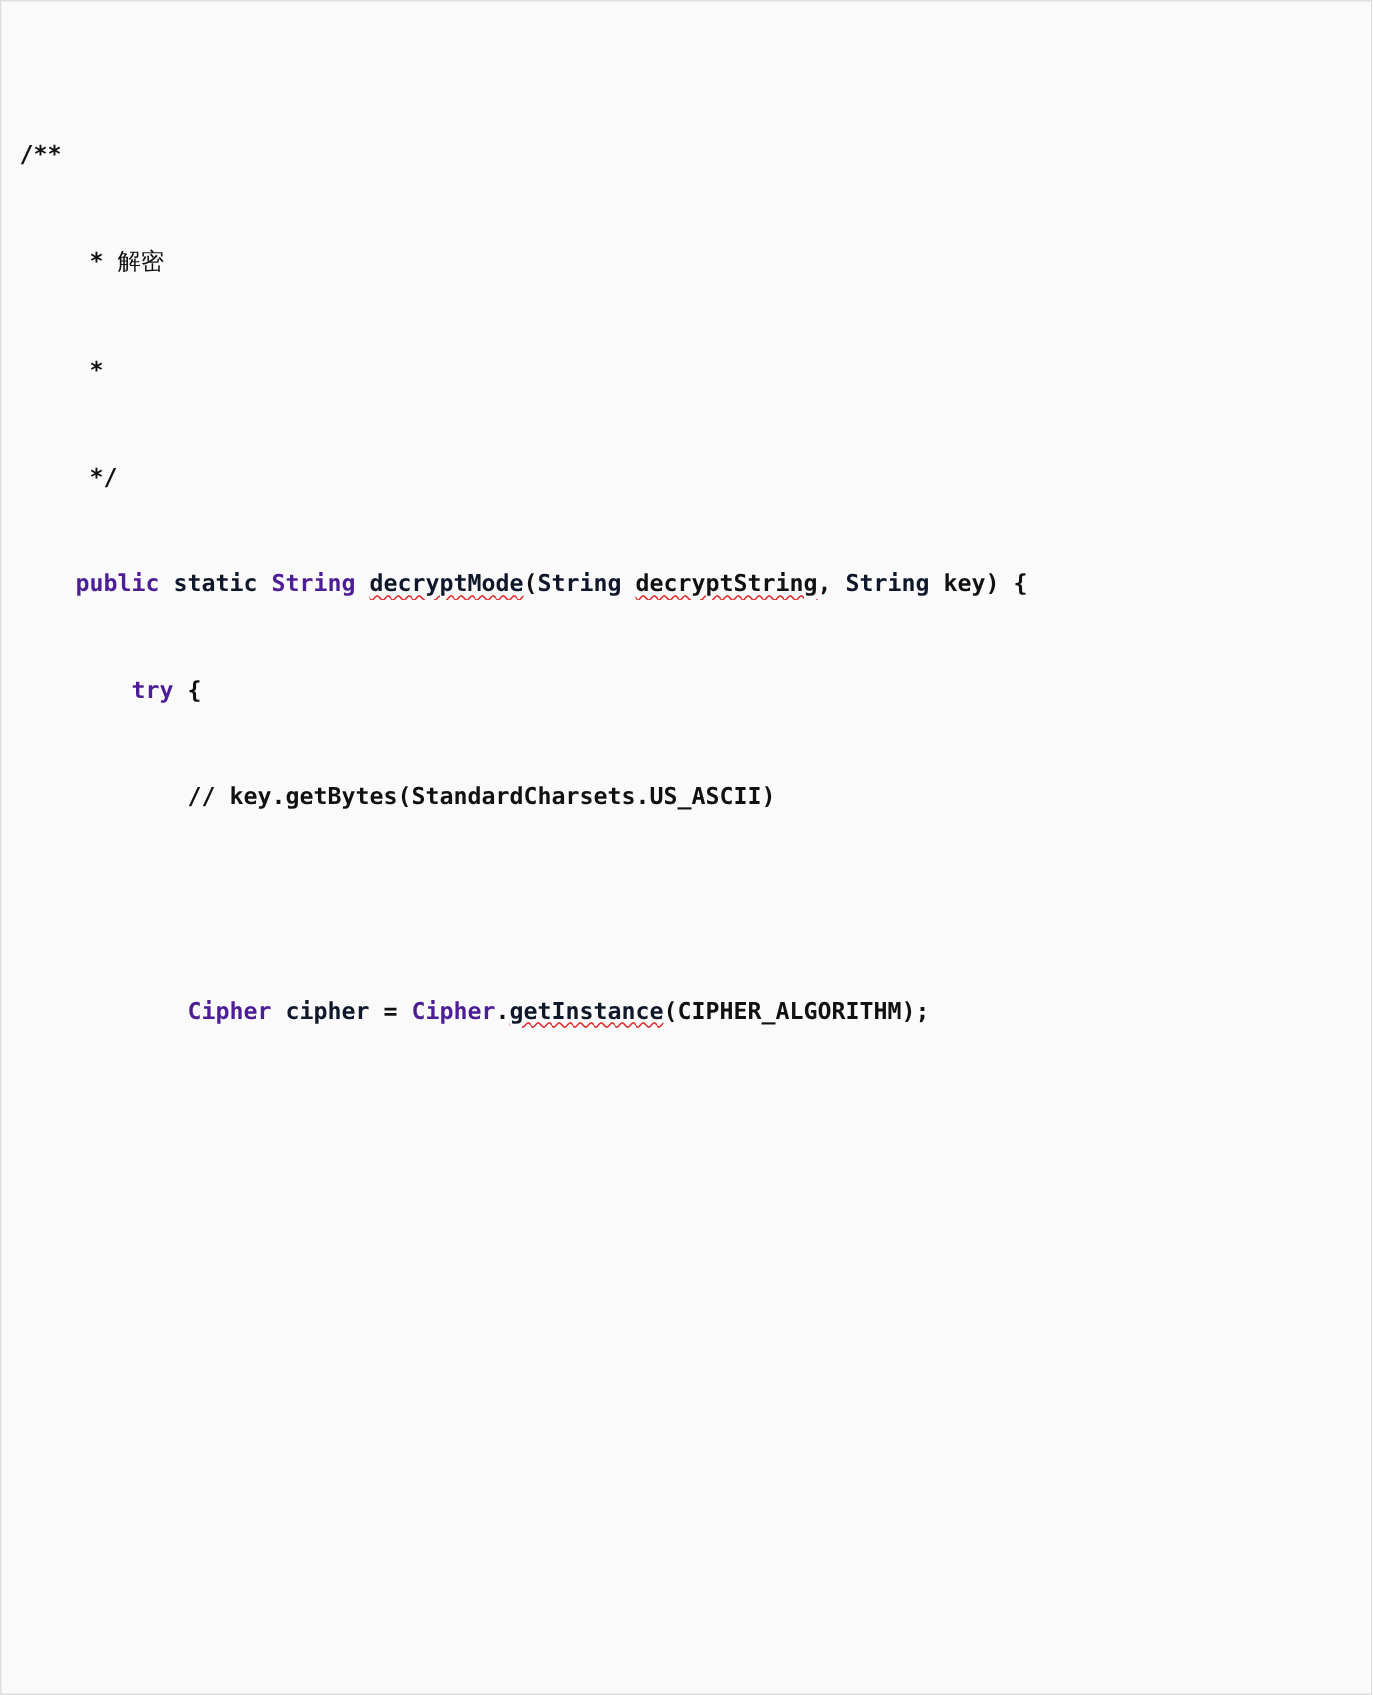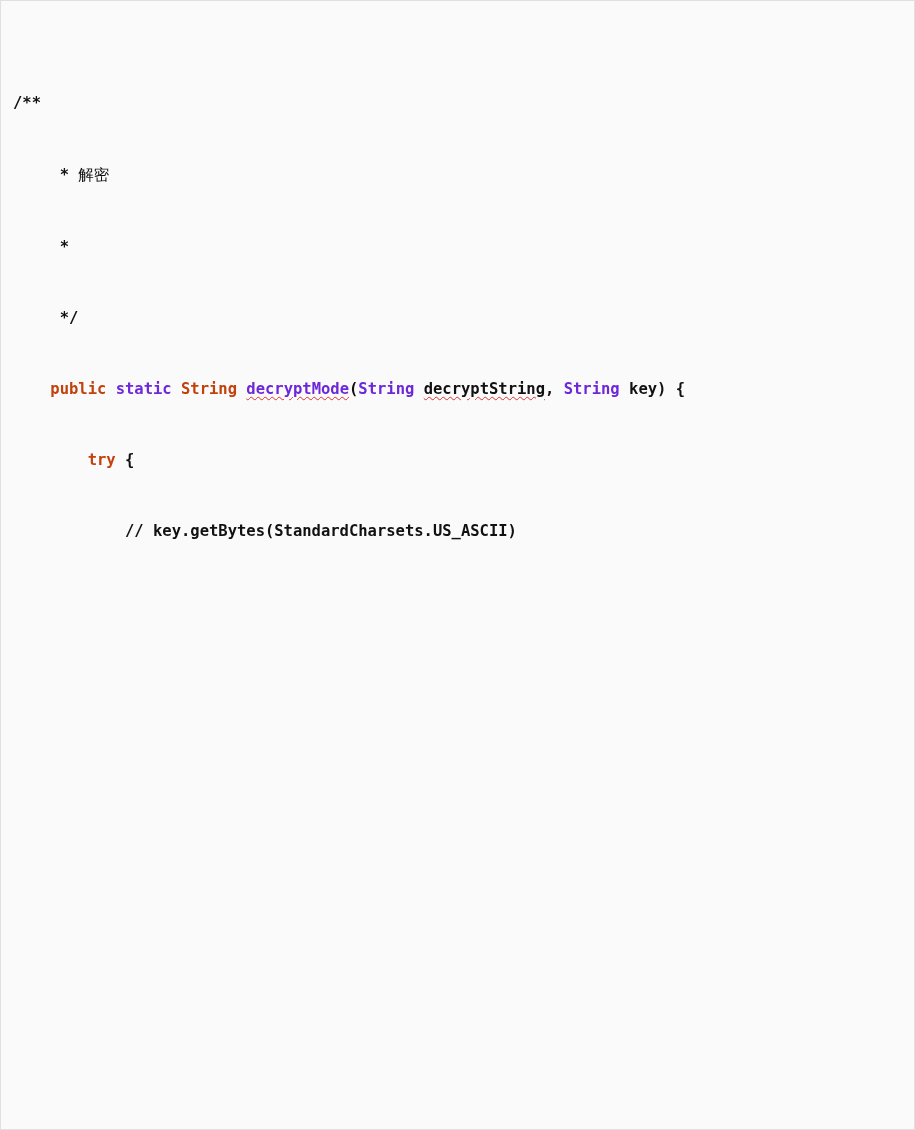--- a/index.html
+++ b/index.html
@@ -27,50 +27,51 @@
     word-break: break-word;
     color: #111111;
     font-weight: bold;
     letter-spacing: 0px;
   }
   .ln {
     display: block;
     min-height: 35.6px;
   }
   .tok { font-weight: bold; }
-  .kw   { color: #c2410c; }   
-  .id   { color: #6d28d9; }   
+  .kw   { color: #4c1d95; }   
+  .id   { color: #0f172a; }   
   .pl   { color: #111111; }   
   
   .sq {
     text-decoration: underline;
     text-decoration-style: wavy;
     text-decoration-color: #e03030;
     text-decoration-thickness: 1px;
     text-underline-offset: 2px;
   }
   .cjk {
-    font-family: Liberation Serif, serif;
+    font-family: Liberation Mono, monospace;
     font-weight: normal;
   }
 </style>
 </head>
 <body>
 
 <div id="code-block">
   <div id="code-lines">
 
 <span class="ln"><span class="tok pl">/**</span></span>
 <span class="ln">     <span class="tok pl">*</span> <span class="tok pl cjk">解密</span></span>
 <span class="ln">     <span class="tok pl">*</span></span>
 <span class="ln">     <span class="tok pl">*/</span></span>
 <span class="ln">    <span class="tok kw">public</span> <span class="tok id">static</span> <span class="tok kw">String</span> <span class="tok id sq">decryptMode</span><span class="tok pl">(</span><span class="tok id">String</span> <span class="tok pl sq">decryptString</span><span class="tok pl">, </span><span class="tok id">String</span> <span class="tok pl">key</span><span class="tok pl">) {</span></span>
 <span class="ln">        <span class="tok kw">try</span><span class="tok pl"> {</span></span>
 <span class="ln">            <span class="tok pl">// key.getBytes(StandardCharsets.US_ASCII)</span></span>
 <span class="ln"> </span>
+<span class="ln">            <span class="tok kw">Cipher</span> <span class="tok id">cipher</span><span class="tok pl"> = </span><span class="tok kw">Cipher</span><span class="tok pl">.</span><span class="tok id sq">getInstance</span><span class="tok pl">(</span><span class="tok pl">CIPHER_ALGORITHM</span><span class="tok pl">);</span></span>
 
 
 
 
 
 
 
 
 
 

